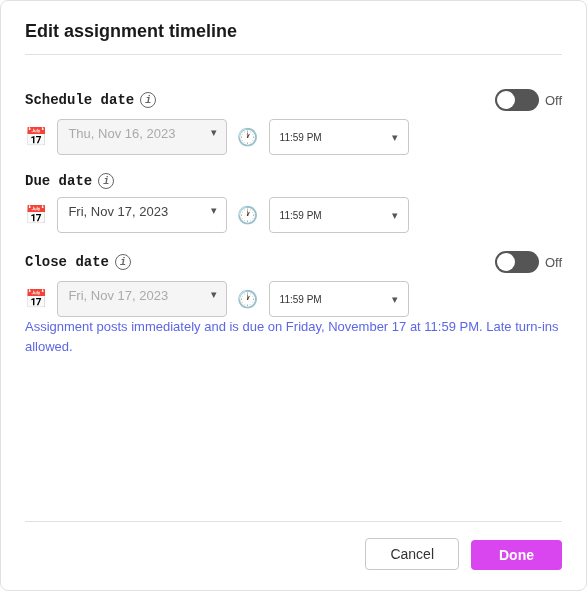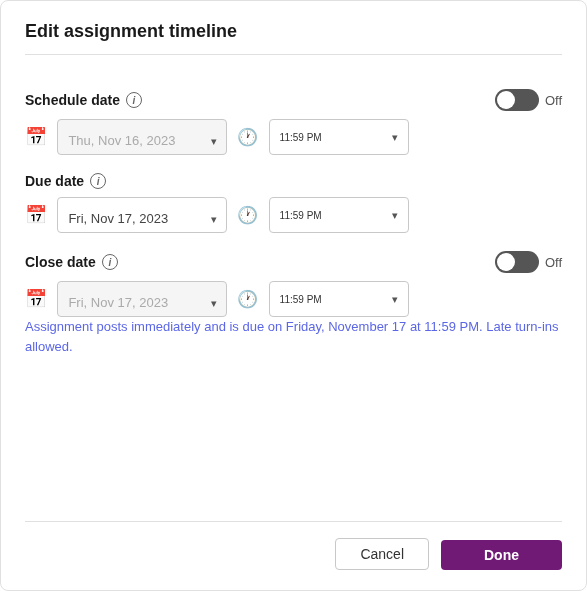--- a/index.html
+++ b/index.html
@@ -36,20 +36,21 @@
     .section-header {
       display: flex;
       align-items: center;
       justify-content: space-between;
       margin-bottom: 8px;
     }
     .section-label-group {
       display: flex;
       align-items: center;
       gap: 6px;
+      font-family: Liberation Mono, monospace;
     }
     .section-label {
       font-size: 14px;
       font-weight: 600;
       color: #1a1a1a;
     }
     .info-icon {
       width: 16px;
       height: 16px;
       border-radius: 50%;
@@ -98,21 +99,21 @@
       gap: 10px;
     }
     .calendar-icon {
       color: #444;
       font-size: 18px;
       flex-shrink: 0;
       cursor: pointer;
     }
     .date-select {
       display: flex;
-      align-items: flex-end;
+      align-items: flex-start;
       border: 1px solid #c8c8c8;
       border-radius: 4px;
       padding: 6px 10px;
       min-width: 170px;
       background: #fff;
       cursor: pointer;
       gap: 16px;
       height: 36px;
     }
     .date-select.disabled {
@@ -173,24 +174,24 @@
       padding: 7px 24px;
       border: 1px solid #c8c8c8;
       border-radius: 4px;
       background: #fff;
       font-size: 14px;
       color: #333;
       cursor: pointer;
       font-family: inherit;
     }
     .btn-done {
-      padding: 7px 43px;
+      padding: 7px 28px;
       border: none;
       border-radius: 4px;
-      background: #701a75;
+      background: #d946ef;
       font-size: 14px;
       color: #fff;
       cursor: pointer;
       font-family: inherit;
       font-weight: 600;
     }
   </style>
 </head>
 <body>
 

